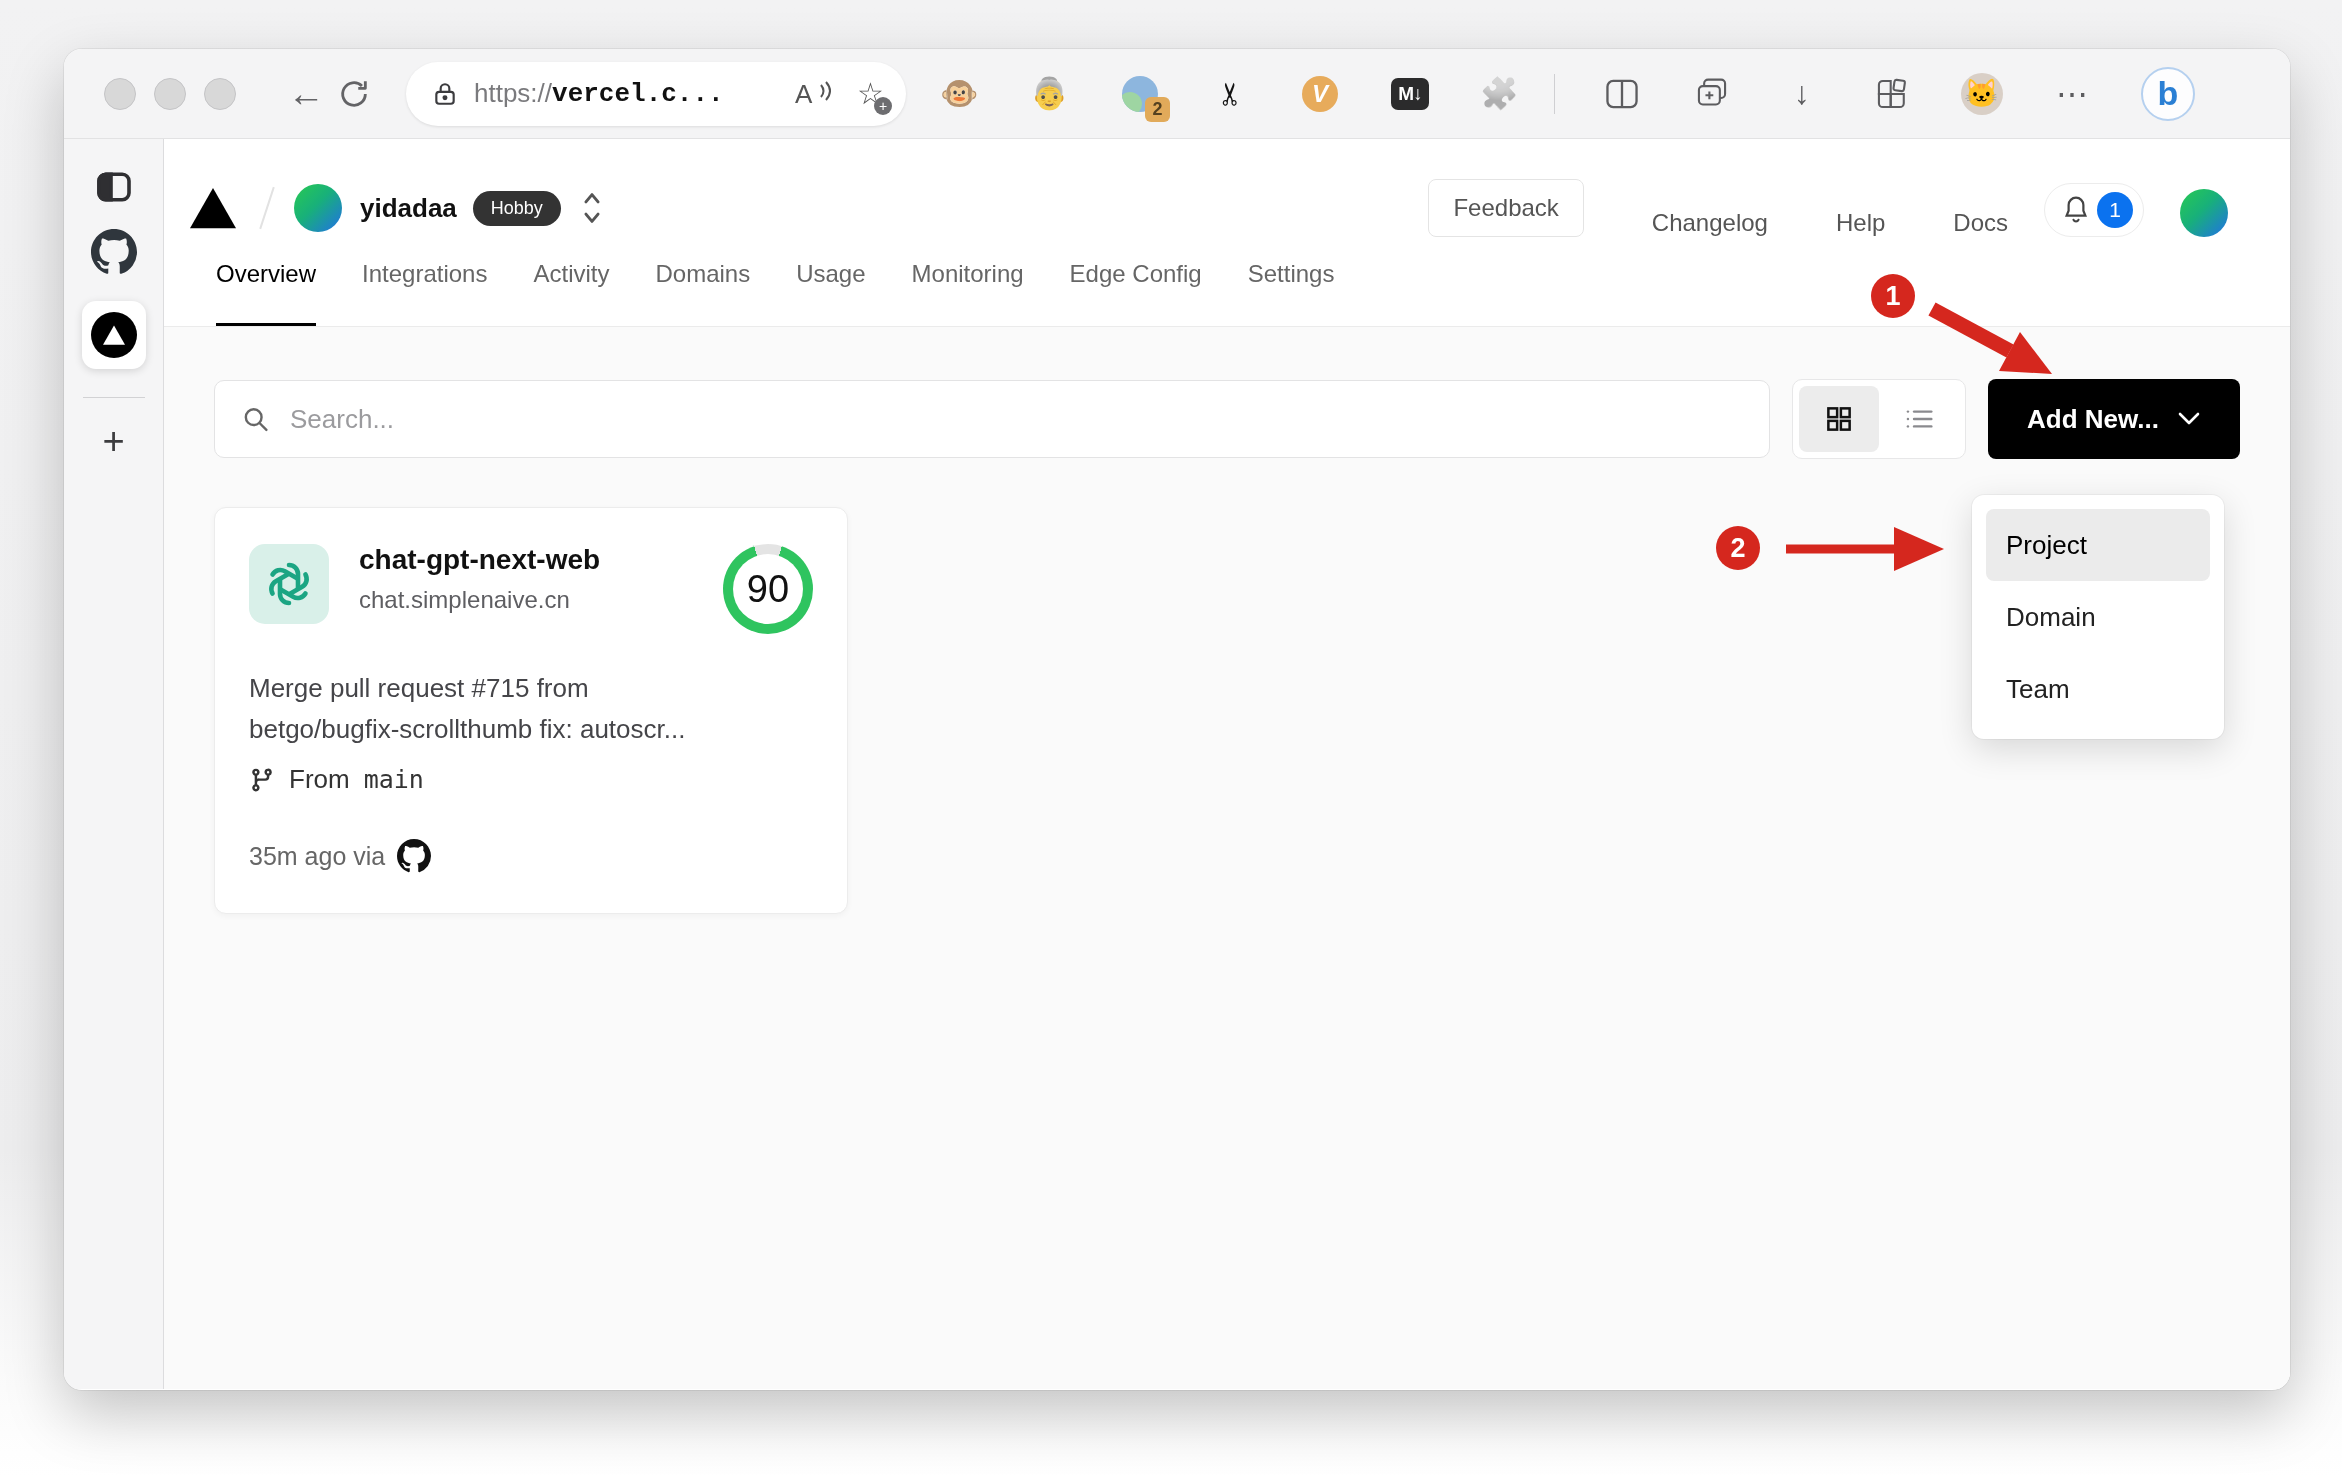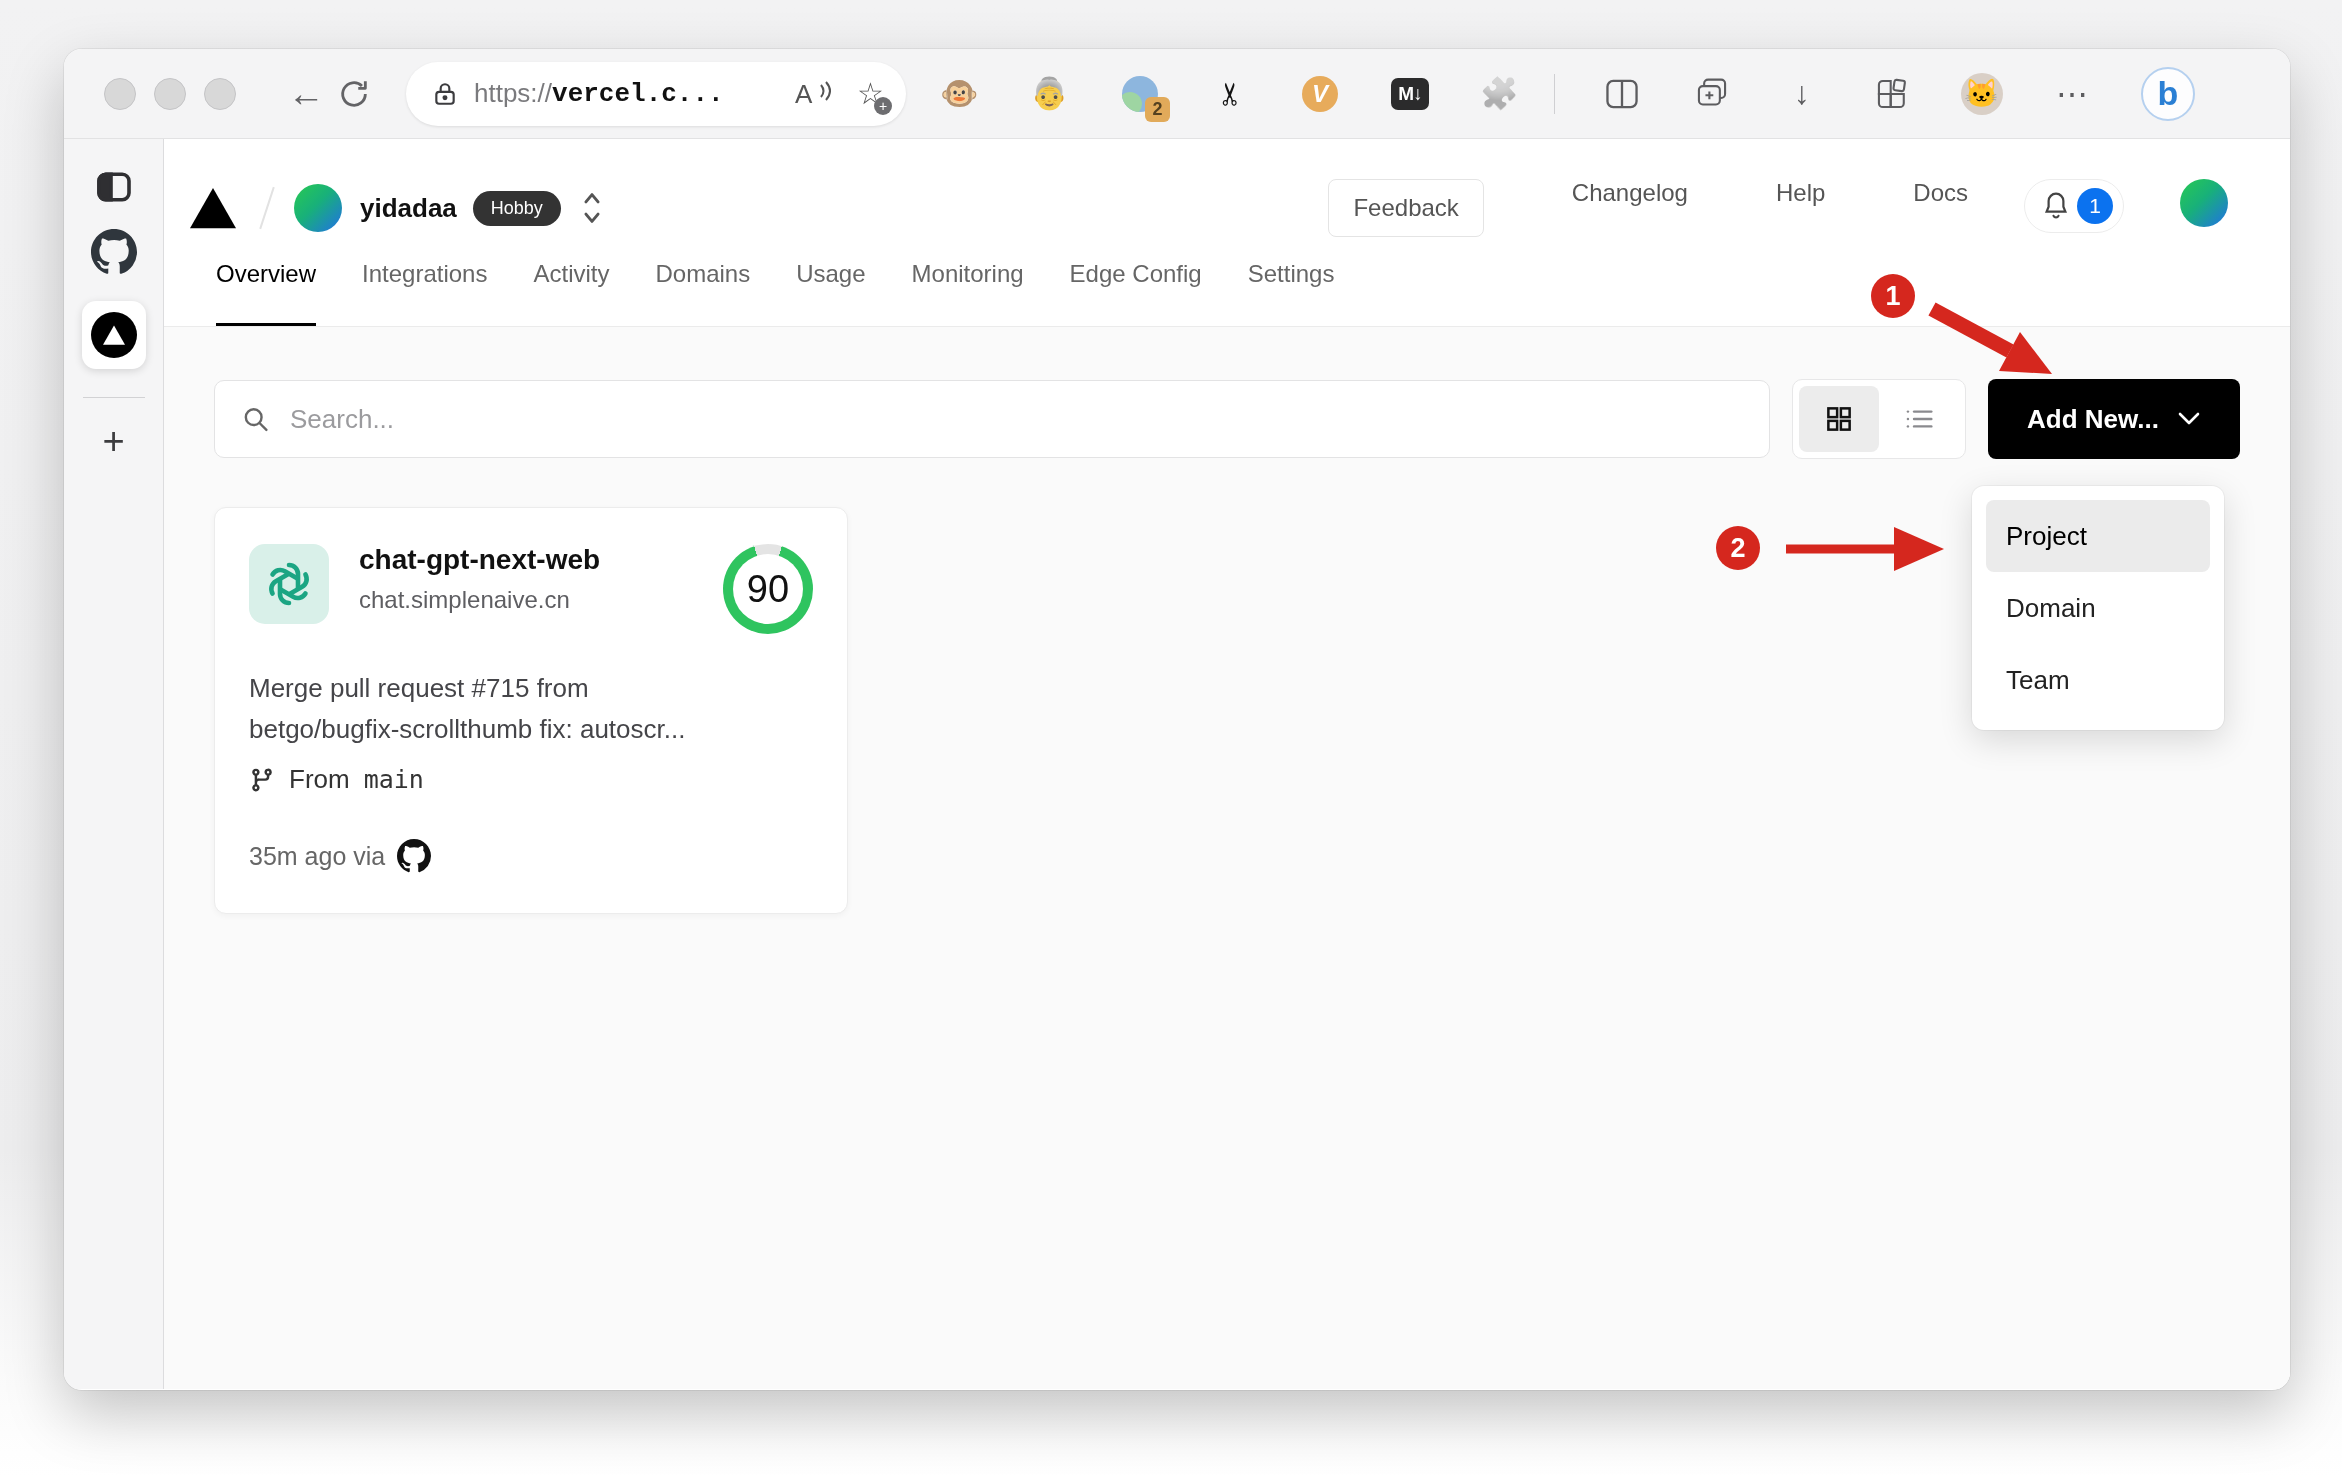--- a/index.html
+++ b/index.html
@@ -56,21 +56,21 @@
 
   
   .page { flex:1; background:#fff; display:flex; flex-direction:column; position:relative; }
   .vheader { padding:22px 62px 0 26px; display:flex; align-items:center; height:116px; }
   .vlogo { width:46px; height:42px; }
   .slash { width:2px; height:44px; background:#e2e2e2; transform:rotate(18deg); margin:0 26px 0 30px; }
   .team-avatar { width:48px; height:48px; border-radius:50%; background:linear-gradient(135deg,#27c756 5%,#18b07a 45%,#2170e8 100%); }
   .teamname { font-size:26px; font-weight:700; color:#111; margin-left:18px; }
   .planpill { margin-left:16px; background:#333; color:#fff; font-size:18px; padding:7px 18px; border-radius:999px; }
   .updown { margin-left:18px; color:#555; }
-  .hdr-right { margin-left:auto; display:flex; align-items:flex-start; gap:56px; }
+  .hdr-right { margin-left:auto; display:flex; align-items:flex-end; gap:36px; }
   .feedback { border:1px solid #e4e4e4; border-radius:8px; background:#fff; color:#555; font-size:24px; padding:14px 24px; }
   .hlink { color:#555; font-size:24px;margin-left:32px; }
   .bellpill { display:flex; align-items:center; background:#fff; border:1px solid #ececec; border-radius:999px; padding:8px 10px 8px 16px; gap:6px; }
   .notifbadge { width:36px; height:36px; border-radius:50%; background:#0b72ef; color:#fff; font-size:21px; display:flex; align-items:center; justify-content:center; }
   .me-avatar { width:48px; height:48px; border-radius:50%; background:linear-gradient(135deg,#27c756 5%,#18b07a 45%,#2170e8 100%); }
 
   .vtabs { display:flex; gap:46px; padding:0 0 0 52px; border-bottom:1px solid #ebebeb; height:72px; align-items:flex-end; }
   .vtab { font-size:24px; color:#666; padding-bottom:35px; border-bottom:3px solid transparent; white-space:nowrap; }
   .vtab.active { color:#000; border-bottom-color:#000; }
 
@@ -80,21 +80,21 @@
     display:flex; align-items:center; padding:0 26px; gap:20px; }
   .searchbox input { border:none; outline:none; font-size:26px; color:#333; width:100%; background:transparent; font-family:inherit; }
   .searchbox input::placeholder { color:#9b9b9e; }
   .viewtoggle { width:174px; height:80px; background:#fff; border:1px solid #e7e7e8; border-radius:10px;
     display:flex; align-items:center; padding:6px; }
   .vt-seg { flex:1; height:100%; display:flex; align-items:center; justify-content:center; border-radius:8px; }
   .vt-seg.active { background:#ececec; }
   .addnew { width:252px; height:80px; background:#000; color:#fff; border:none; border-radius:8px;
     font-size:26px; font-weight:600; display:flex; align-items:center; justify-content:center; gap:18px; font-family:inherit; }
 
-  .menu { position:absolute; left:1808px; top:159px; width:252px; background:#fff; border-radius:12px;
+  .menu { position:absolute; left:1808px; top:168px; width:252px; background:#fff; border-radius:12px;
     box-shadow:0 0 0 1px rgba(0,0,0,.04), 0 10px 34px rgba(0,0,0,.14); padding:14px; z-index:5; }
   .menu-item { height:72px; display:flex; align-items:center; padding:0 20px; font-size:26px; color:#222; border-radius:8px; }
   .menu-item.hl { background:#ebebeb; color:#000; }
 
   .card { margin-top:48px; width:634px; background:#fff; border:1px solid #ececec; border-radius:12px;
     box-shadow:0 2px 6px rgba(0,0,0,.04); padding:36px 34px 40px 34px; }
   .cardhead { display:flex; align-items:flex-start; }
   .applogo { width:80px; height:80px; border-radius:16px; background:#d9f0e9; display:flex; align-items:center; justify-content:center; }
   .cardtitles { margin-left:30px; }
   .cardname { font-size:28px; font-weight:700; color:#111; }

